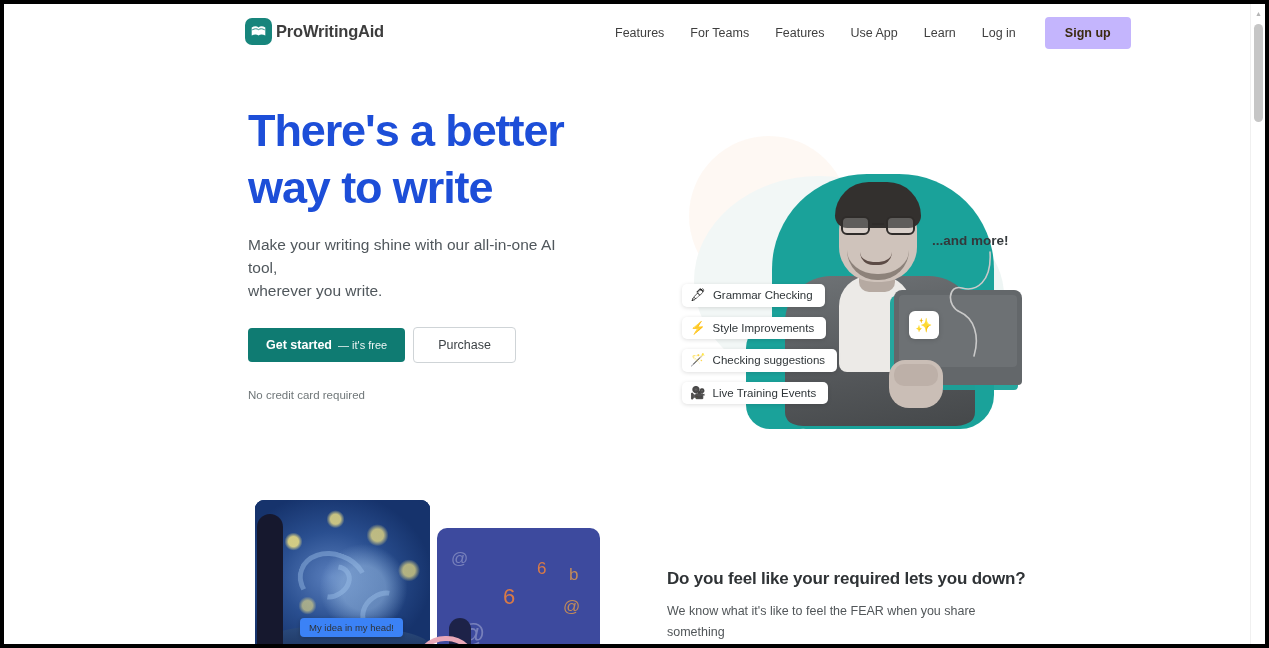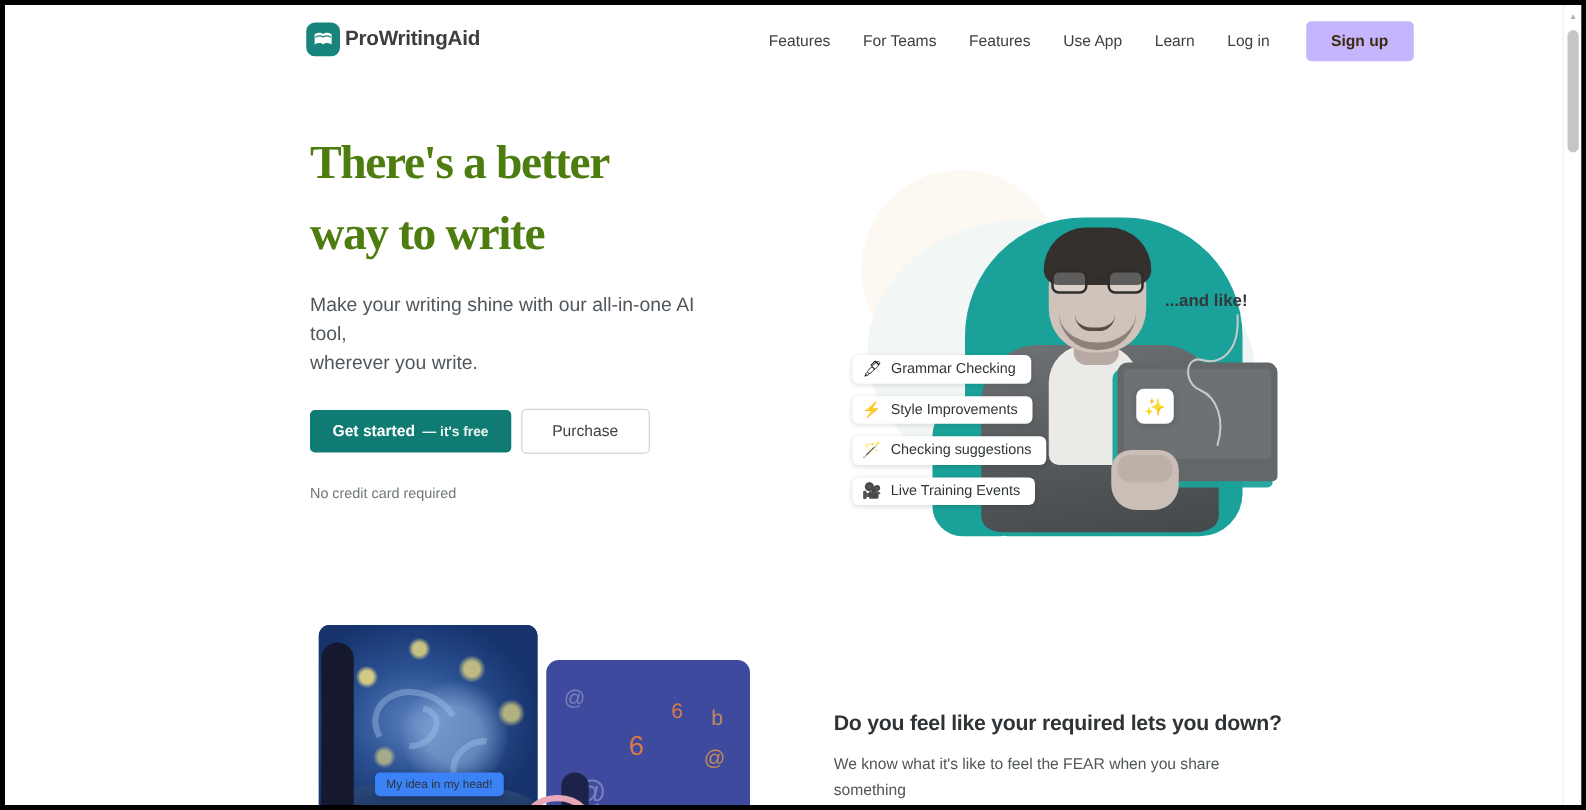--- a/index.html
+++ b/index.html
@@ -103,27 +103,26 @@
     border-radius:4px;
     text-decoration:none;
     white-space:nowrap;
   }
 
   
   .hero { position:absolute; left:0; top:57px; width:1246px; height:420px; }
 
   .hero-copy { position:absolute; left:244px; top:41px; width:400px; }
   .hero-title {
-    font-size:38px;
+    font-size:45px;
     line-height:57px;
     font-weight:bold;
-    color:#4d7c0f;
+    color:#1d4ed8;
     letter-spacing:-1.1px;
     white-space:pre-line;
-    font-family:Liberation Serif, serif;
   }
   .hero-sub {
     margin-top:17px;
     font-size:15.5px;
     line-height:23px;
     color:#50575c;
     width:330px;
     white-space:pre-line;
   }
   .hero-cta { margin-top:25px; display:flex; align-items:center; gap:8px; }
@@ -133,21 +132,21 @@
     color:#ffffff;
     border:none;
     border-radius:4px;
     padding:10px 18px;
     font-size:12.5px;
     font-weight:bold;
     font-family:inherit;
     cursor:pointer;
     white-space:nowrap;
   }
-  .btn-primary .free-note { font-weight:bold; font-size:11px; opacity:.92; }
+  .btn-primary .free-note { font-weight:normal; font-size:11px; opacity:.92; }
   .btn-secondary {
     display:inline-flex; align-items:center; justify-content:center;
     background:#ffffff;
     color:#3d4347;
     border:1px solid #cfd4d7;
     border-radius:4px;
     padding:10px 24px;
     font-size:12.5px;
     font-family:inherit;
     cursor:pointer;
@@ -504,21 +503,21 @@
           <div class="chip">
             <span class="chip-icon">🪄</span>
             <span class="chip-label">Checking suggestions</span>
           </div>
           <div class="chip">
             <span class="chip-icon">🎥</span>
             <span class="chip-label">Live Training Events</span>
           </div>
         </div>
 
-        <div class="and-more">...and like!</div>
+        <div class="and-more">...and more!</div>
 
         <svg class="curl" viewBox="0 0 70 120">
           <path d="M58 4 C60 34, 44 44, 30 40 C16 36, 14 58, 28 64 C42 70, 48 88, 42 108" fill="none" stroke="#c9c9c9" stroke-width="1.6" stroke-linecap="round"></path>
         </svg>
 
         <div class="sparkle-badge">
           <span>✨</span>
         </div>
       </div>
 

